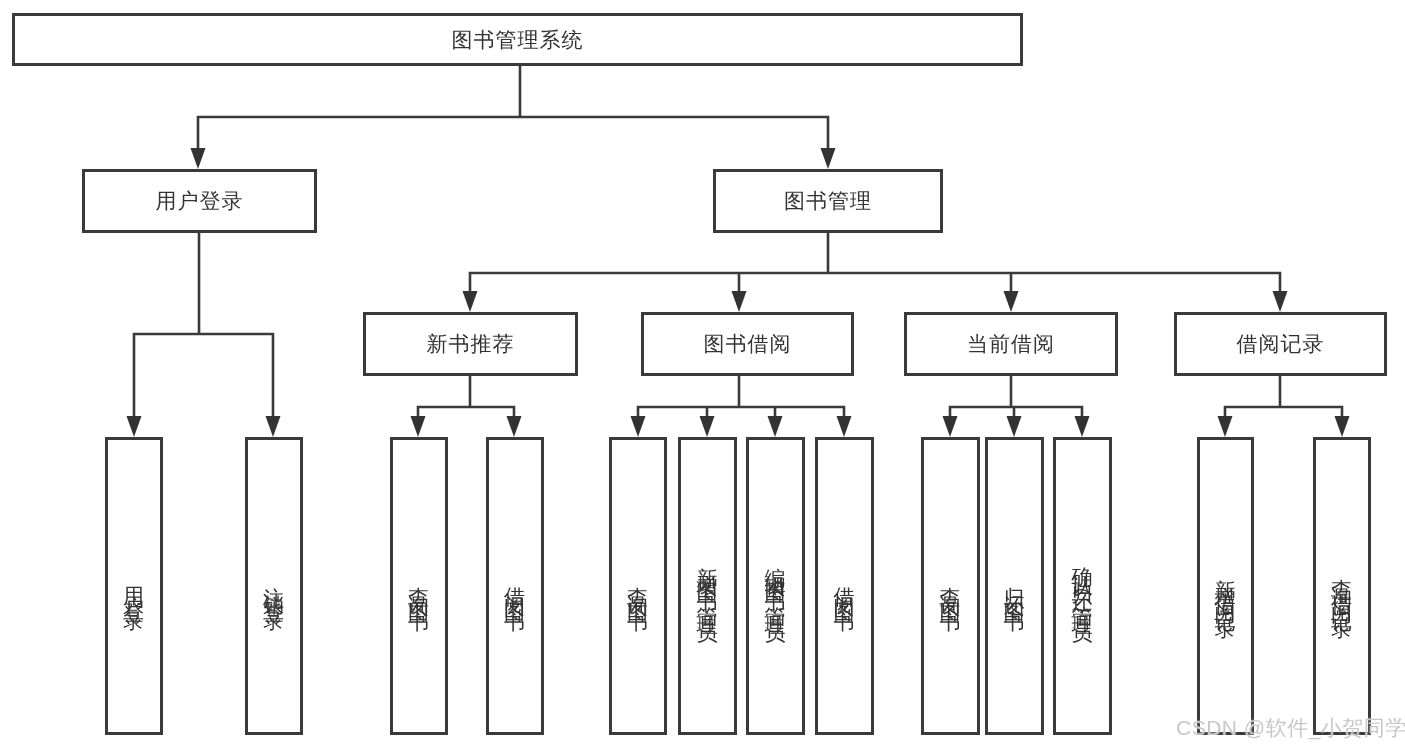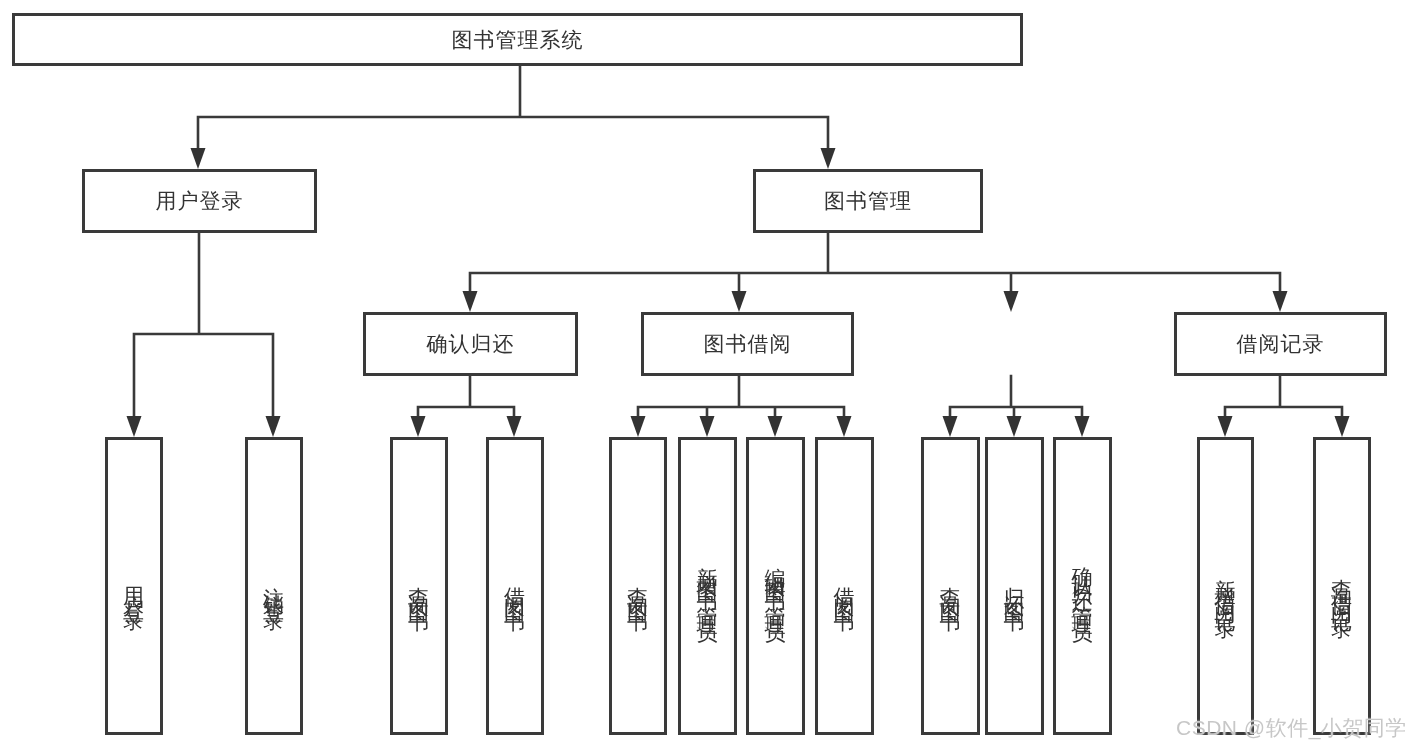--- a/index.html
+++ b/index.html
@@ -44,21 +44,21 @@
     text-orientation: mixed;
     font-size: 21px;
     letter-spacing: 8px;
     line-height: 1;
     color: #333333;
   }
   
   .n-root { left: 12px; top: 13px; width: 1011px; height: 53px; }
   
   .n-l2a { left: 82px;  top: 169px; width: 235px; height: 64px; }
-  .n-l2b { left: 713px; top: 169px; width: 230px; height: 64px; margin-left: 40px; }
+  .n-l2b { left: 713px; top: 169px; width: 230px; height: 64px; }
   
   .n-l3a { left: 363px;  top: 312px; width: 215px; height: 64px; }
   .n-l3b { left: 633px;  top: 312px; width: 213px; height: 64px; margin-left: 8px; }
   .n-l3c { left: 904px;  top: 312px; width: 214px; height: 64px; }
   .n-l3d { left: 1174px; top: 312px; width: 213px; height: 64px; }
   
   .leaf { top: 437px; height: 298px; }
   .n-g1a { left: 105px;  width: 58px; }
   .n-g1b { left: 245px;  width: 58px; }
   .n-g2a { left: 390px;  width: 58px; }
@@ -134,25 +134,28 @@
   </div>
 
   <div class="node h n-l2a">
     <span>用户登录</span>
   </div>
   <div class="node h n-l2b">
     <span>图书管理</span>
   </div>
 
   <div class="node h n-l3a">
-    <span>确认归还</span>
+    <span>新书推荐</span>
   </div>
   <div class="node h n-l3b">
     <span>图书借阅</span>
   </div>
+  <div class="node h n-l3c">
+    <span>当前借阅</span>
+  </div>
   <div class="node h n-l3d">
     <span>借阅记录</span>
   </div>
 
   <div class="node leaf n-g1a">
     <span>用户登录</span>
   </div>
   <div class="node leaf n-g1b">
     <span>注销登录</span>
   </div>

